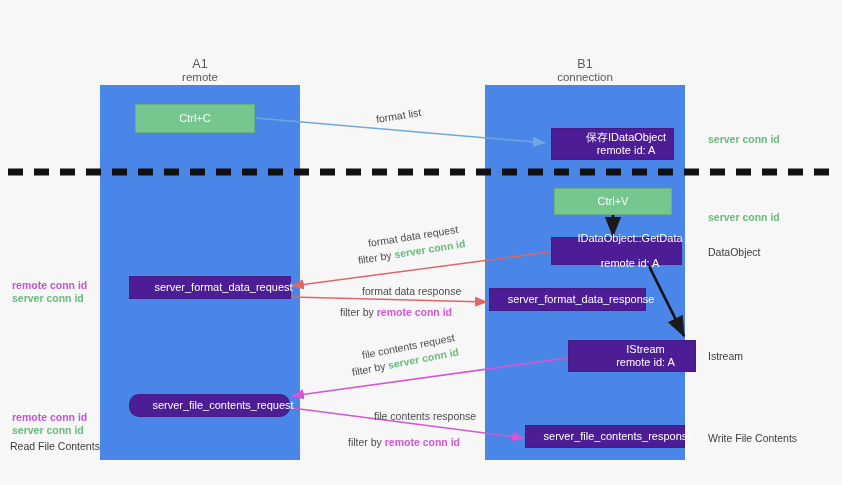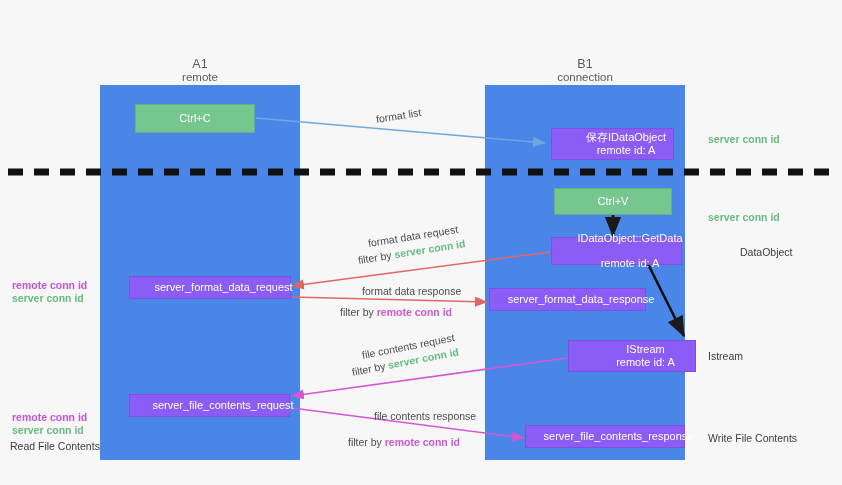--- a/index.html
+++ b/index.html
@@ -49,21 +49,21 @@
     flex-direction: column;
     align-items: center;
     justify-content: center;
     text-align: center;
     color: #ffffff;
     font-size: 11px;
     line-height: 13px;
     border: 1px solid rgba(0,0,0,0.10);
   }
   .node.green { background: #76c68f; }
-  .node.orange { background: #8b5cf6; padding-left: 27px; }
+  .node.orange { background: #4c1d95; padding-left: 27px; }
   .node .l1 { display: block; }
   .node .l2 { display: block; }
 
   
   .edge-label {
     font-size: 10.5px;
     color: #4d4d4d;
     white-space: nowrap;
     line-height: 14px;
   }
@@ -162,21 +162,21 @@
 
   <div class="abs node orange" style="left:489px; top:288px; width:157px; height:23px;">
     <span class="l1">server_format_data_response</span>
   </div>
 
   <div class="abs node orange" style="left:568px; top:340px; width:128px; height:32px;">
     <span class="l1">IStream</span>
     <span class="l2">remote id: A</span>
   </div>
 
-  <div class="abs node orange" style="left:129px; top:394px; width:161px; height:23px;">
+  <div class="abs node orange" style="left:129px; top:394px; width:161px; height:23px;border-radius:10px;">
     <span class="l1">server_file_contents_request</span>
   </div>
 
   <div class="abs node orange" style="left:525px; top:425px; width:160px; height:23px;">
     <span class="l1">server_file_contents_response</span>
   </div>
 
   <div class="abs edge-label rot-up" style="left:376px; top:112px;">format list</div>
 
   <div class="abs edge-label rot-up" style="left:368px; top:236px;">format data request</div>
@@ -194,21 +194,21 @@
     <span>filter by </span><span class="green-txt">server conn id</span>
   </div>
 
   <div class="abs edge-label" style="left:374px; top:409px;">file contents response</div>
   <div class="abs edge-label" style="left:348px; top:435px;">
     <span>filter by </span><span class="pink-txt">remote conn id</span>
   </div>
 
   <div class="abs right-green" style="left:708px; top:133px;">server conn id</div>
   <div class="abs right-green" style="left:708px; top:211px;">server conn id</div>
-  <div class="abs right-note" style="left:740px; top:246px;">DataObject</div>
+  <div class="abs right-note" style="left:708px; top:246px;">DataObject</div>
   <div class="abs right-note" style="left:708px; top:350px;">Istream</div>
   <div class="abs right-note" style="left:708px; top:432px;">Write File Contents</div>
 
   <div class="abs side" style="left:12px; top:279px;">
     <span class="p">remote conn id</span>
     <span class="g">server conn id</span>
   </div>
 
   <div class="abs side plain" style="left:10px; top:393px;">Read File Contents</div>
   <div class="abs side" style="left:12px; top:411px;">

